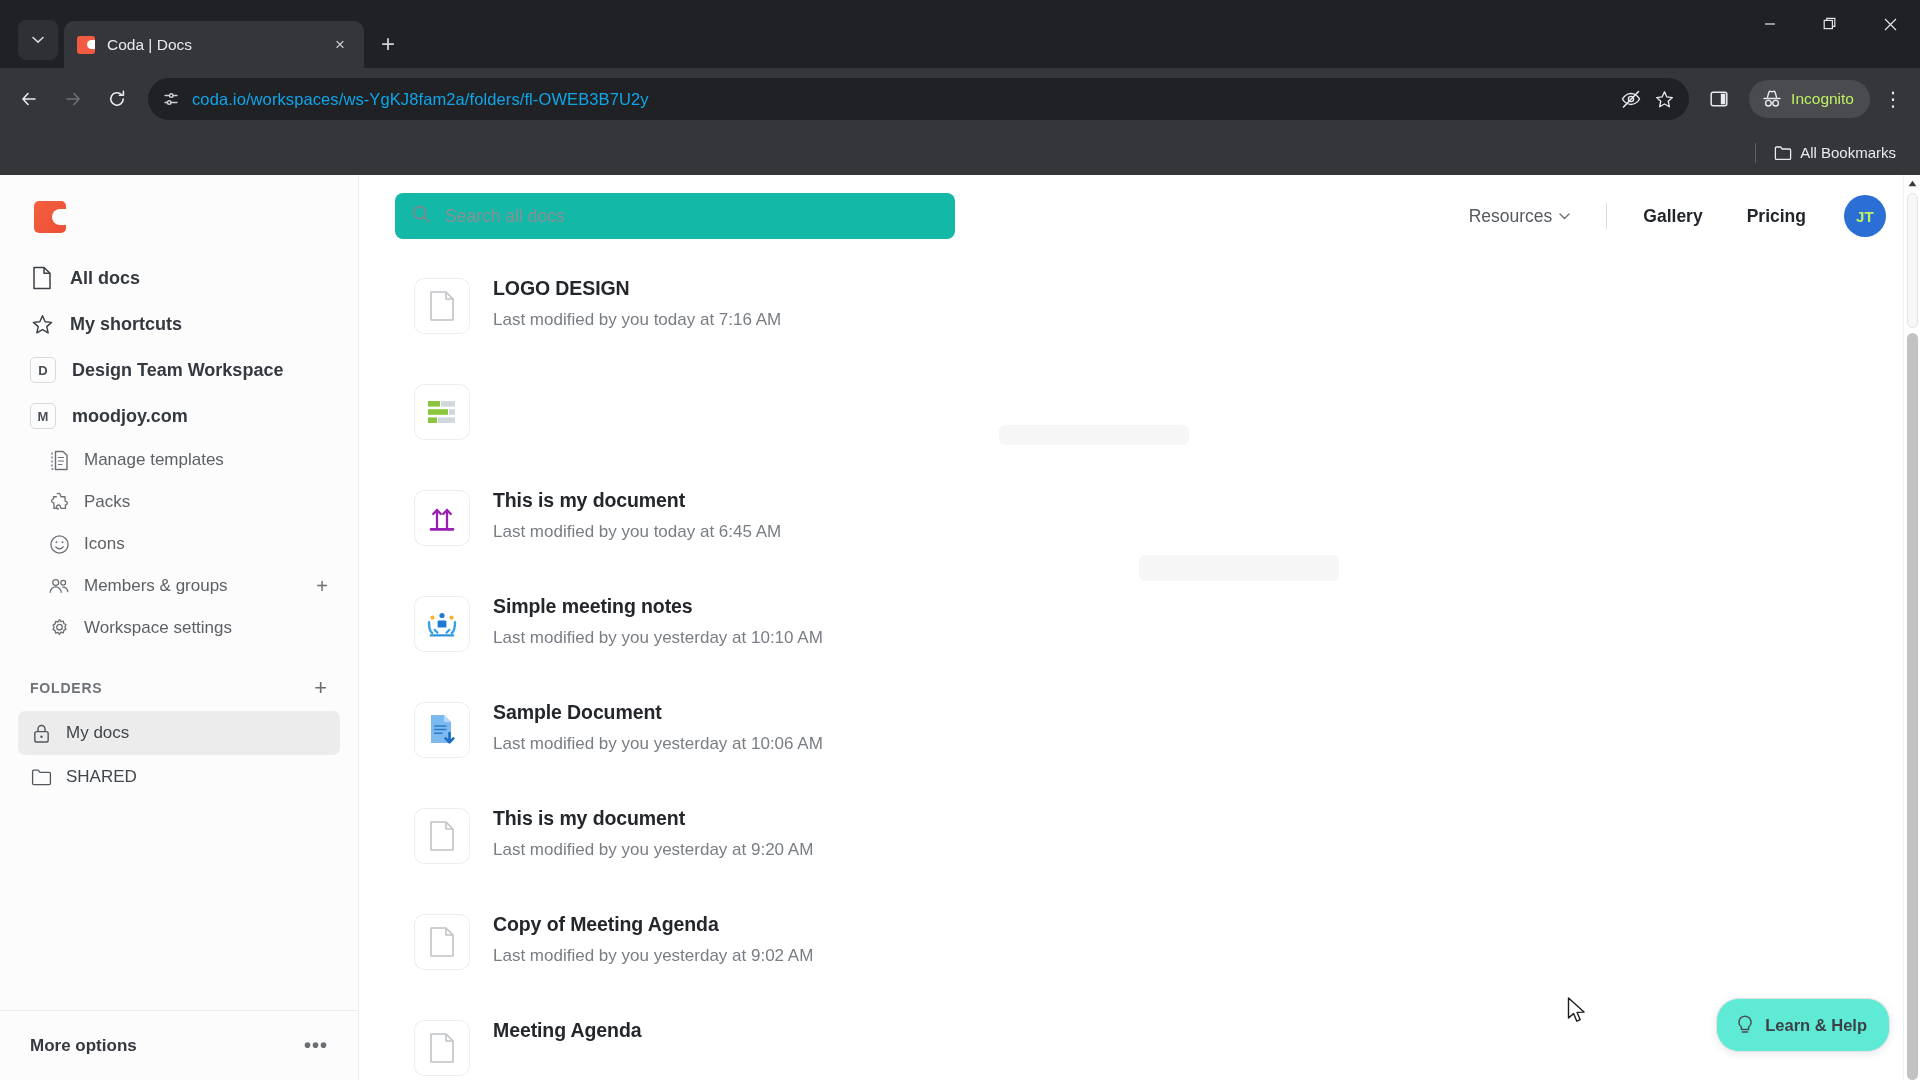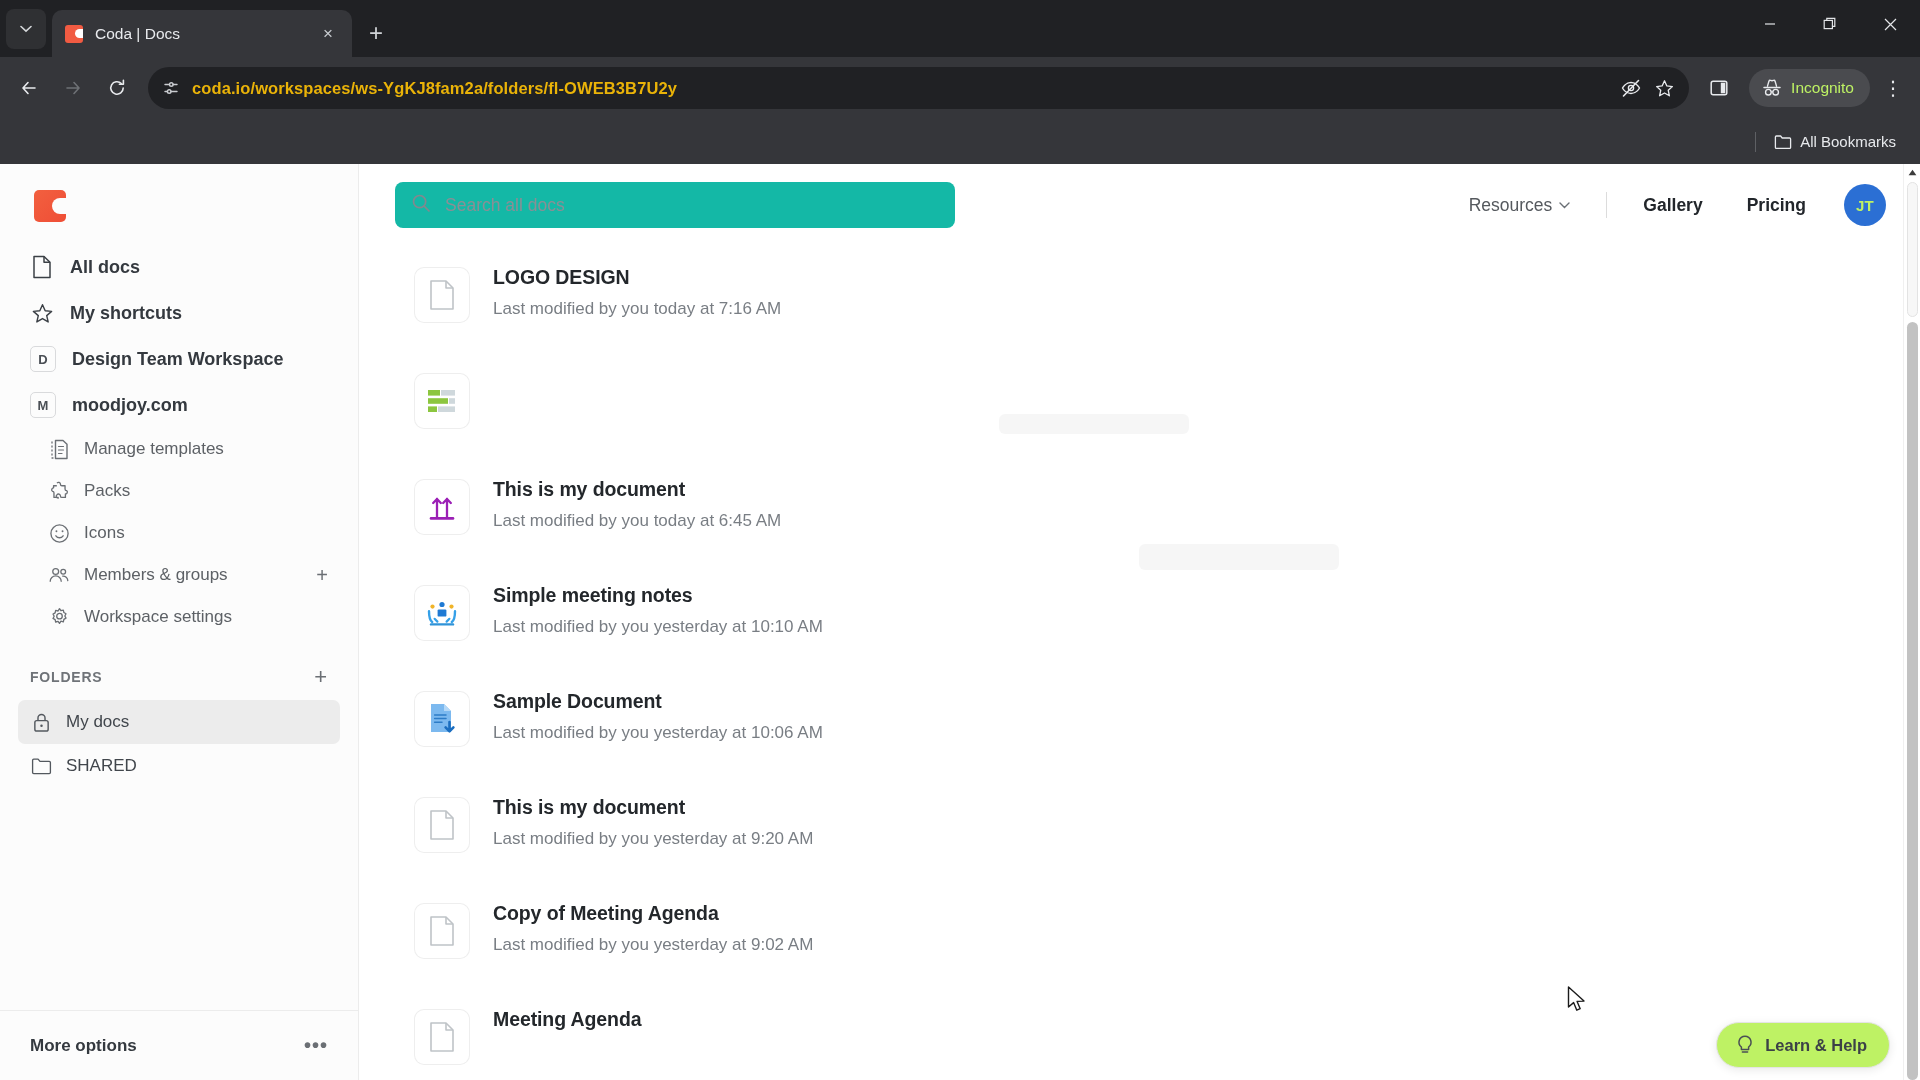--- a/index.html
+++ b/index.html
@@ -8,25 +8,25 @@
     height: 1080px;
     overflow: hidden;
     font-family: "Liberation Sans", sans-serif;
     background: #ffffff;
   }
 
   
   .browser { width: 1920px; height: 1080px; display: flex; flex-direction: column; }
 
   .tabstrip {
-    height: 57px;
+    height: 68px;
     background: #202124;
     display: flex;
     align-items: flex-end;
-    padding-left: 6px;
+    padding-left: 18px;
     position: relative;
     flex: none;
   }
   .tab-list-btn {
     width: 40px; height: 40px;
     border-radius: 8px;
     background: #2f3033;
     display: flex; align-items: center; justify-content: center;
     margin-bottom: 8px;
     margin-right: 6px;
@@ -132,27 +132,26 @@
     background: #202124;
     border-radius: 21px;
     display: flex;
     align-items: center;
     padding: 0 14px;
     margin: 0 8px;
     gap: 12px;
     position: relative;
   }
   .omnibox-url {
-    color: #eab308;
+    color: #0ea5e9;
     font-size: 16.5px;
     letter-spacing: 0.1px;
     flex: 1;
     white-space: nowrap;
     overflow: hidden;
-    font-weight: bold;
   }
   .omni-icon { display:flex; align-items:center; justify-content:center; flex:none; cursor:pointer; }
   .toolbar-right { display: flex; align-items: center; gap: 4px; flex: none; }
   .tb-icon {
     width: 40px; height: 40px;
     border-radius: 50%;
     display: flex; align-items: center; justify-content: center;
     color: #e8eaed; cursor: pointer;
   }
   .incognito-pill {
@@ -395,23 +394,23 @@
     font-size: 17px;
     color: #797e84;
     font-weight: 400;
   }
 
   
   .smudge { position: absolute; border-radius: 6px; background: #f4f4f5; opacity: .85; pointer-events: none; }
 
   .help-btn {
     position: absolute;
-    right: 30px; bottom: 12px;
-    height: 46px;
-    background: #bef264;
+    right: 30px; bottom: 28px;
+    height: 54px;
+    background: #5eead4;
     border: 1px solid #e4e4e4;
     border-radius: 23px;
     display: flex; align-items: center; gap: 10px;
     padding: 0 22px 0 18px;
     box-shadow: 0 2px 10px rgba(0,0,0,.09);
     cursor: pointer;
     z-index: 5;
   }
   .help-btn span { font-size: 16.5px; color: #3c4147; font-weight: 600; }
 

